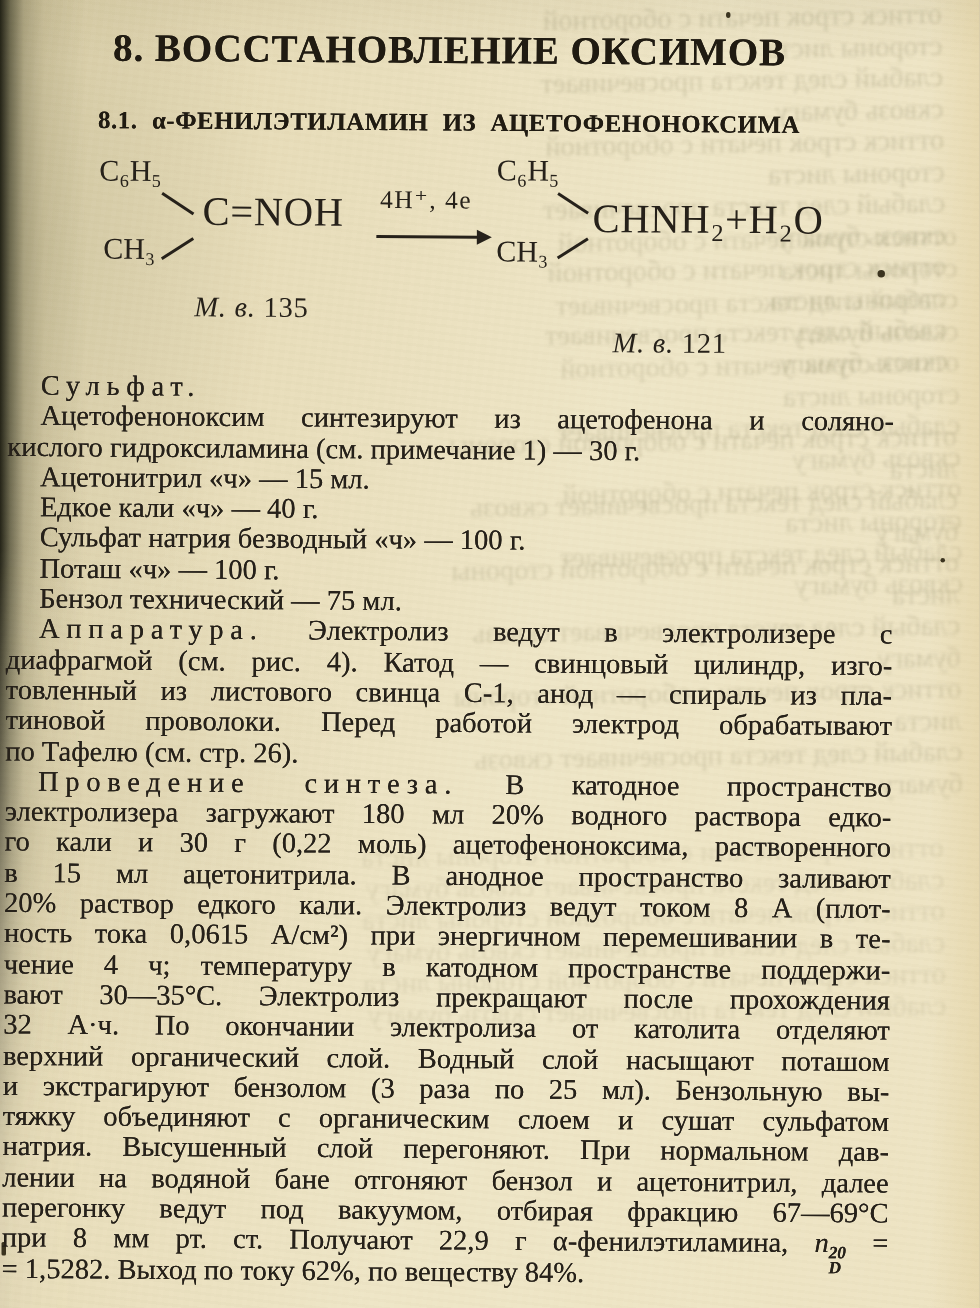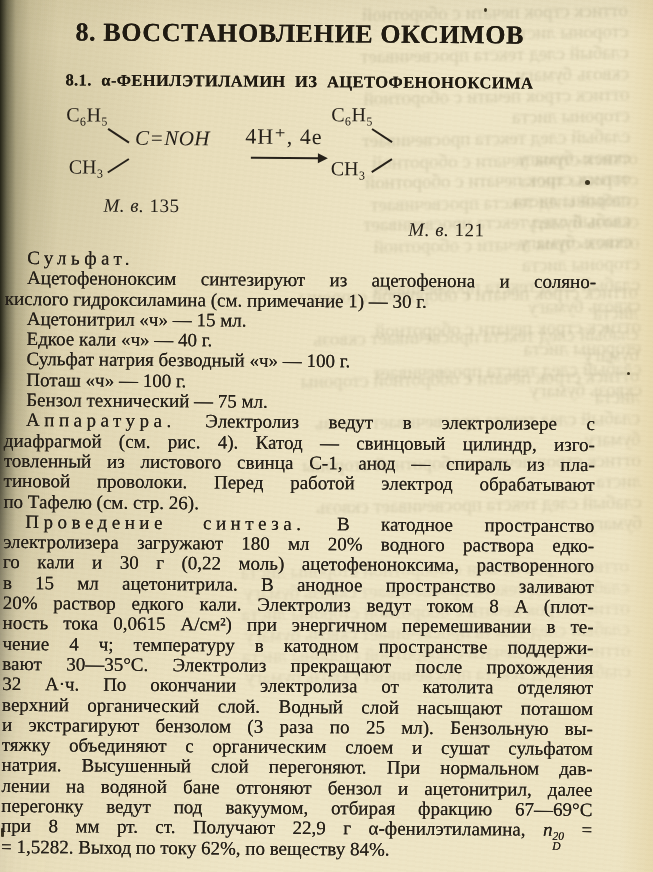--- a/index.html
+++ b/index.html
@@ -61,52 +61,52 @@
   }
   .section-heading{
     position:absolute;top:72px;left:66px;
     font-size:16.5px;font-weight:bold;letter-spacing:0.4px;word-spacing:5px;
     color:#201b12;text-shadow:0 0 .3px #201b12;
   }
 
   
   #reaction{position:absolute;top:100px;left:0;width:653px;height:125px;font-size:20px;}
   #reaction .abs{position:absolute;white-space:nowrap;}
-  .chain{font-size:21px;letter-spacing:0.5px;font-style:italic;}
+  .chain{font-size:27px;letter-spacing:0.5px;}
   .bond{
     position:absolute;width:25px;height:0;border-top:2px solid #26211a;
   }
   .arrow-line{
     position:absolute;left:252px;top:57px;width:68px;height:0;border-top:2px solid #26211a;
   }
   .arrow-line:after{
     content:"";position:absolute;right:-9px;top:-6px;
     border-left:10px solid #26211a;border-top:5px solid transparent;border-bottom:5px solid transparent;
   }
   .arrow-label{
-    position:absolute;left:240px;top:24px;width:90px;text-align:center;font-size:22px;letter-spacing:1px;
+    position:absolute;left:240px;top:24px;width:90px;text-align:center;font-size:17px;letter-spacing:1px;
   }
   .mw{font-size:19px;letter-spacing:0.5px;}
   .mw .mw-label{font-style:italic;}
 
   
   #body-text{
     position:absolute;top:250px;left:7px;width:591px;
     font-size:19px;line-height:20.3px;
     text-shadow:0 0 .3px #26211a;
   }
   .bline{height:20.3px;}
   .bline.j{text-align:justify;text-align-last:justify;}
   .bline.end{text-align:left;text-align-last:left;}
   .bline.p{text-indent:22px;}
   .sp-head{letter-spacing:4.5px;}
   .refr{white-space:nowrap;font-style:italic;}
   .refr-ss{
     display:inline-flex;flex-direction:column;align-items:flex-start;
-    font-size:11.5px;line-height:10px;vertical-align:-4px;font-style:italic;
+    font-size:11.5px;line-height:10px;vertical-align:-4px;font-style:italic;font-weight:bold;
   }
 </style>
 </head>
 <body>
 
 <div id="page">
 
   <div class="bleed" style="top:2px;left:320px;width:310px;opacity:.55;">оттиск строк печати с оборотной стороны листа
 слабый след текста просвечивает сквозь бумагу
 оттиск строк печати с оборотной стороны листа
@@ -155,22 +155,23 @@
       <span class="bond" style="left:107px;top:66px;transform:rotate(-33deg);"></span>
       <span class="abs chain" style="left:136px;top:27px;">C=NOH</span>
 
       <span class="arrow-label">4H⁺, 4e</span>
       <span class="arrow-line"></span>
 
       <span class="abs" style="left:332px;top:3px;">C₆H₅</span>
       <span class="abs" style="left:332px;top:57px;">CH₃</span>
       <span class="bond" style="left:371px;top:34px;transform:rotate(33deg);width:24px;"></span>
       <span class="bond" style="left:371px;top:64px;transform:rotate(-33deg);width:24px;"></span>
-
-      <span class="abs mw" style="left:105px;top:96px;"><span class="mw-label">М. в.</span> <span>135</span></span>
+      <span class="abs chain" style="left:396px;top:30px;">CHNH₂+H₂O</span>
+
+      <span class="abs mw" style="left:131px;top:96px;"><span class="mw-label">М. в.</span> <span>135</span></span>
       <span class="abs mw" style="left:410px;top:96px;margin-top:22px;"><span class="mw-label">М. в.</span> <span>121</span></span>
     </div>
 
     <div id="body-text">
         <div class="bline end p"><span class="sp-head">Сульфат.</span></div>
         <div class="bline j p"><span>Ацетофеноноксим синтезируют из ацетофенона и соляно-</span></div>
         <div class="bline end"><span>кислого гидроксиламина (см. примечание 1) — 30 г.</span></div>
         <div class="bline end p"><span>Ацетонитрил «ч» — 15 мл.</span></div>
         <div class="bline end p"><span>Едкое кали «ч» — 40 г.</span></div>
         <div class="bline end p"><span>Сульфат натрия безводный «ч» — 100 г.</span></div>

